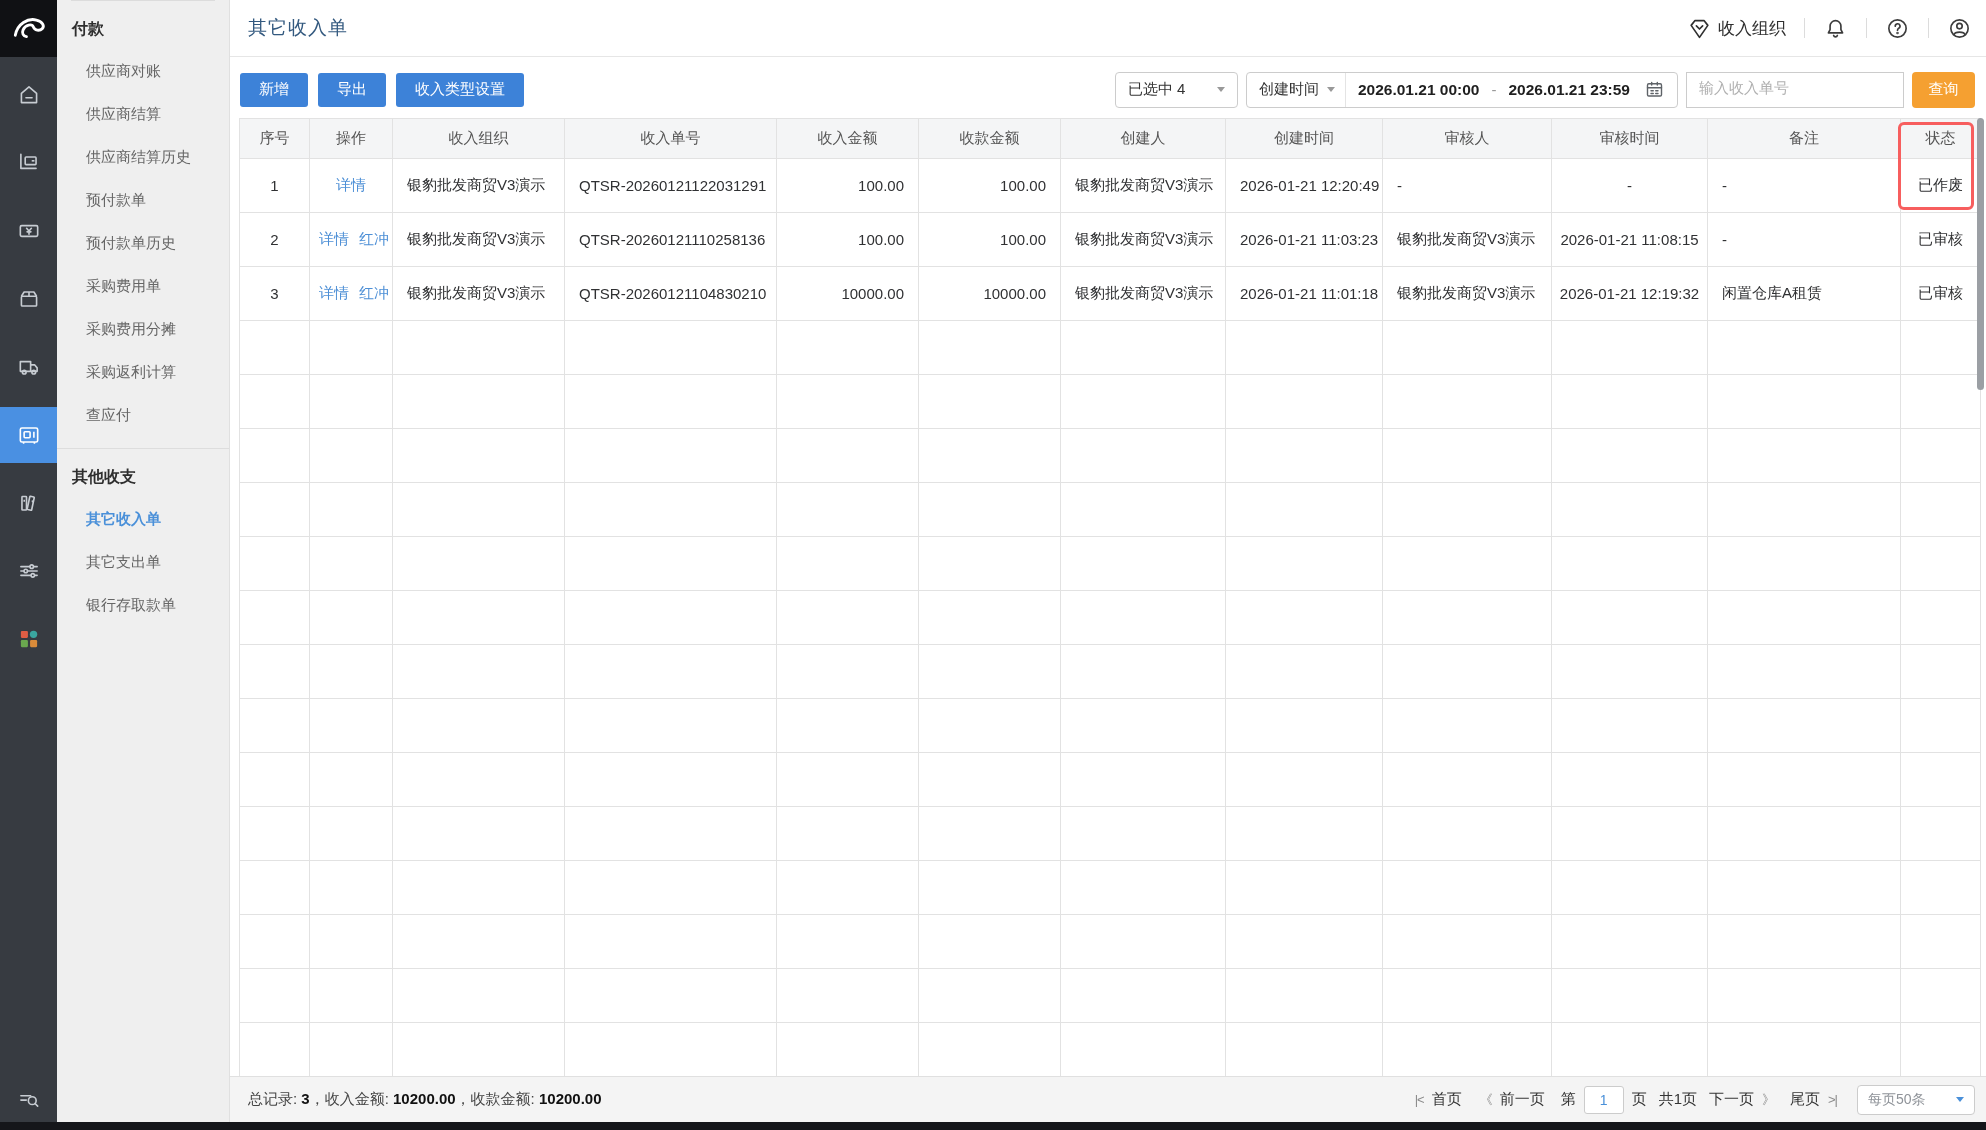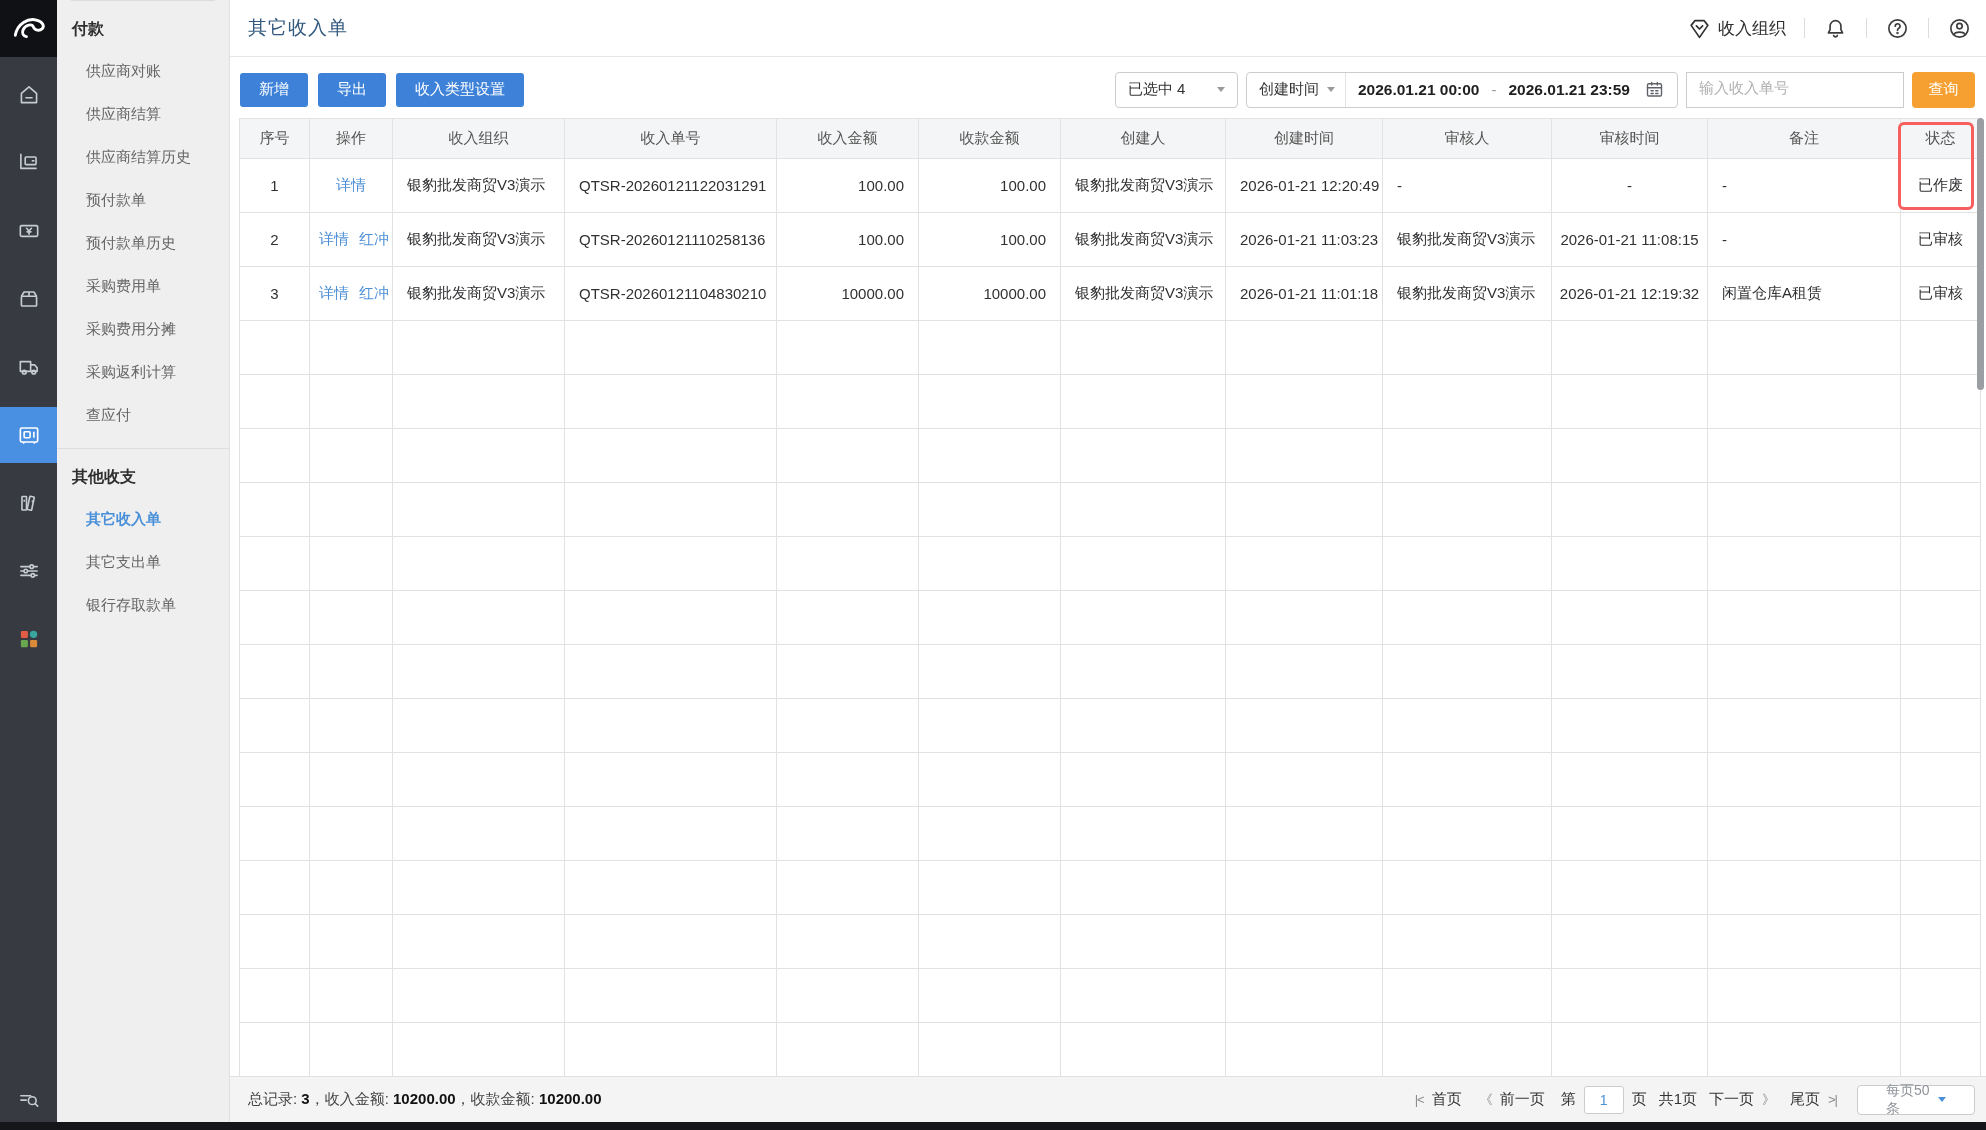--- a/index.html
+++ b/index.html
@@ -78,21 +78,21 @@
 
   
   .statusbar { position:absolute; left:0; bottom:8px; width:1756px; height:46px; background:#f4f4f4; border-top:1px solid #e0e0e0; display:flex; align-items:center; padding:0 11px 0 18px; }
   .totals { font-size:15px; color:#444; }
   .totals b { color:#111; }
   .pager { margin-left:auto; display:flex; align-items:center; font-size:15px; color:#333; }
   .pg-arrow { color:#8a8a8a; font-size:13px; margin:0 4px; letter-spacing:-1px; }
   .pg-link { cursor:pointer; margin:0 4px; }
   .pg-group { display:flex; align-items:center; margin-left:12px; }
   .page-input { width:40px; height:28px; border:1px solid #ccc; border-radius:3px; text-align:center; color:#4a90d9; font-size:14px; font-family:inherit; outline:none; margin:0 8px; background:#fff; }
-  .pagesize { width:118px; height:30px; border:1px solid #ccc; border-radius:4px; background:#fff; display:flex; align-items:center; padding:0 28px; color:#8f9399; font-size:14px; margin-left:16px; cursor:pointer; }
+  .pagesize { width:118px; height:30px; border:1px solid #ccc; border-radius:4px; background:#fff; display:flex; align-items:center; padding:0 10px; color:#8f9399; font-size:14px; margin-left:16px; cursor:pointer; }
   .pagesize .caret { margin-left:auto; border-top-color:#4a90d9; }
 
   .bottom-strip { position:absolute; left:0; bottom:0; width:1986px; height:8px; background:#15161a; z-index:9; }
 </style>
 </head>
 <body>
 
 <div class="screen">
 
   <aside class="rail">

